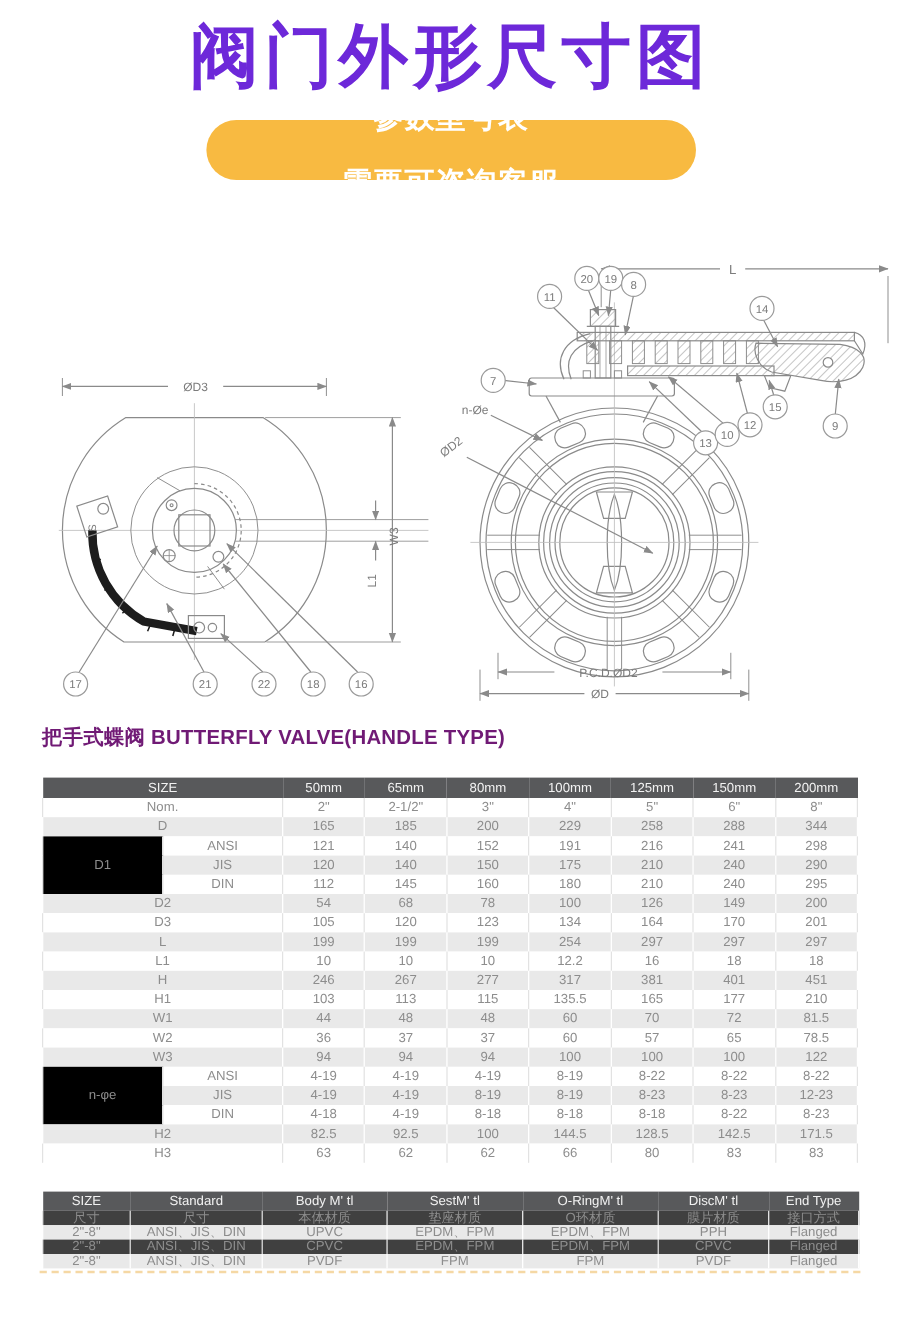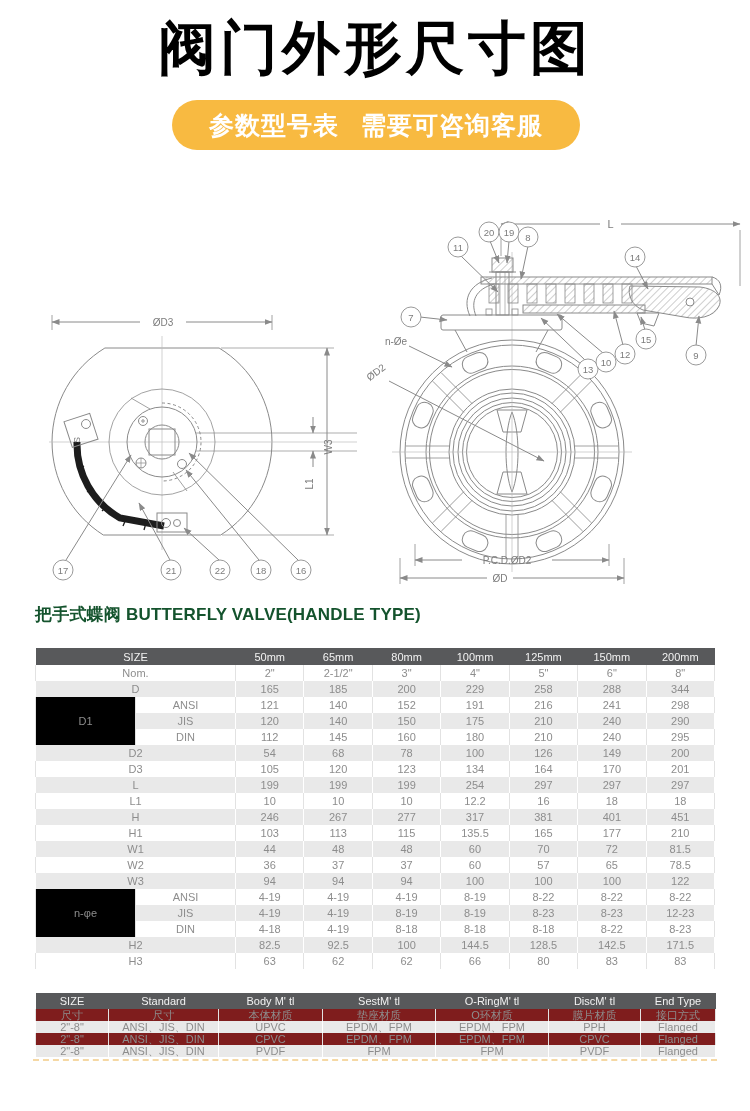--- a/index.html
+++ b/index.html
@@ -3,53 +3,53 @@
 <meta charset="utf-8">
 <style>
   html,body{margin:0;padding:0;background:#ffffff;}
   .page{
     position:relative; width:750px; height:1111px; background:#ffffff;
     font-family:"Liberation Sans","DejaVu Sans",sans-serif; overflow:hidden;
   }
   .title{
     position:absolute; top:6px; left:0; width:750px; margin:0;
     text-align:center; font-size:58px; line-height:84px; font-weight:900;
-    color:#000000; letter-spacing:4px;
+    color:#6d28d9; letter-spacing:4px;
   }
   .banner{
     position:absolute; top:100px; left:172px; width:408px; height:50px;
     background:#f8ba41; border-radius:25px;
     display:flex; align-items:center; justify-content:center; gap:22px;
-    color:#ffffff; font-size:25px; font-weight:bold; letter-spacing:1px;
+    color:#ffffff; font-size:25px; font-weight:bold; letter-spacing:1px;flex-direction:column;
   }
   .drawings{ position:absolute; top:200px; left:0; width:750px; height:400px; }
   .drawings svg{ display:block; }
   .section-title{
     position:absolute; top:603px; left:35px; width:680px;
-    font-size:17px; font-weight:bold; color:#14532d; letter-spacing:.2px;
+    font-size:17px; font-weight:bold; color:#701a75; letter-spacing:.2px;
   }
   table{ border-collapse:collapse; table-layout:fixed; }
   .dim-table{ position:absolute; top:648px; left:35px; width:680px; font-size:11px; color:#8d8d8d; }
   .dim-table th{
     background:#58595b; color:#f2f2f2; font-weight:normal; font-size:11px;
     height:17px; padding:0; text-align:center;
   }
   .dim-table td{
     height:16px; padding:0; text-align:center; background:#ffffff;
     border-left:1px solid #e2e2e2; border-right:1px solid #e2e2e2;
   }
   .dim-table tbody tr:nth-child(even) td{ background:#e9e9e9; border-color:#ffffff; }
   .dim-table td.group{ background:#000000; }
   .mat-table{ position:absolute; top:993px; left:35px; width:680px; font-size:11px; color:#8d8d8d; }
   .mat-table th{
     background:#58595b; color:#f2f2f2; font-weight:normal; font-size:11px;
     height:16px; padding:0; text-align:center;
   }
   .mat-table td{
-    height:12px; line-height:12px; padding:0; text-align:center; background:#7f1d1d;
+    height:12px; line-height:12px; padding:0; text-align:center; background:#404040;
     border-left:1px solid #e2e2e2; border-right:1px solid #e2e2e2;
   }
   .mat-table tbody tr:nth-child(even) td{ background:#e9e9e9; border-color:#ffffff; }
   .footer-line{
     position:absolute; top:1059px; left:33px; width:684px; height:0;
     border-top:2px dashed #f3cf8e; opacity:.8;
   }
   .footer-note{
     position:absolute; top:1066px; left:35px; width:700px;
     font-size:15px; font-weight:bold; color:#f6a323;

